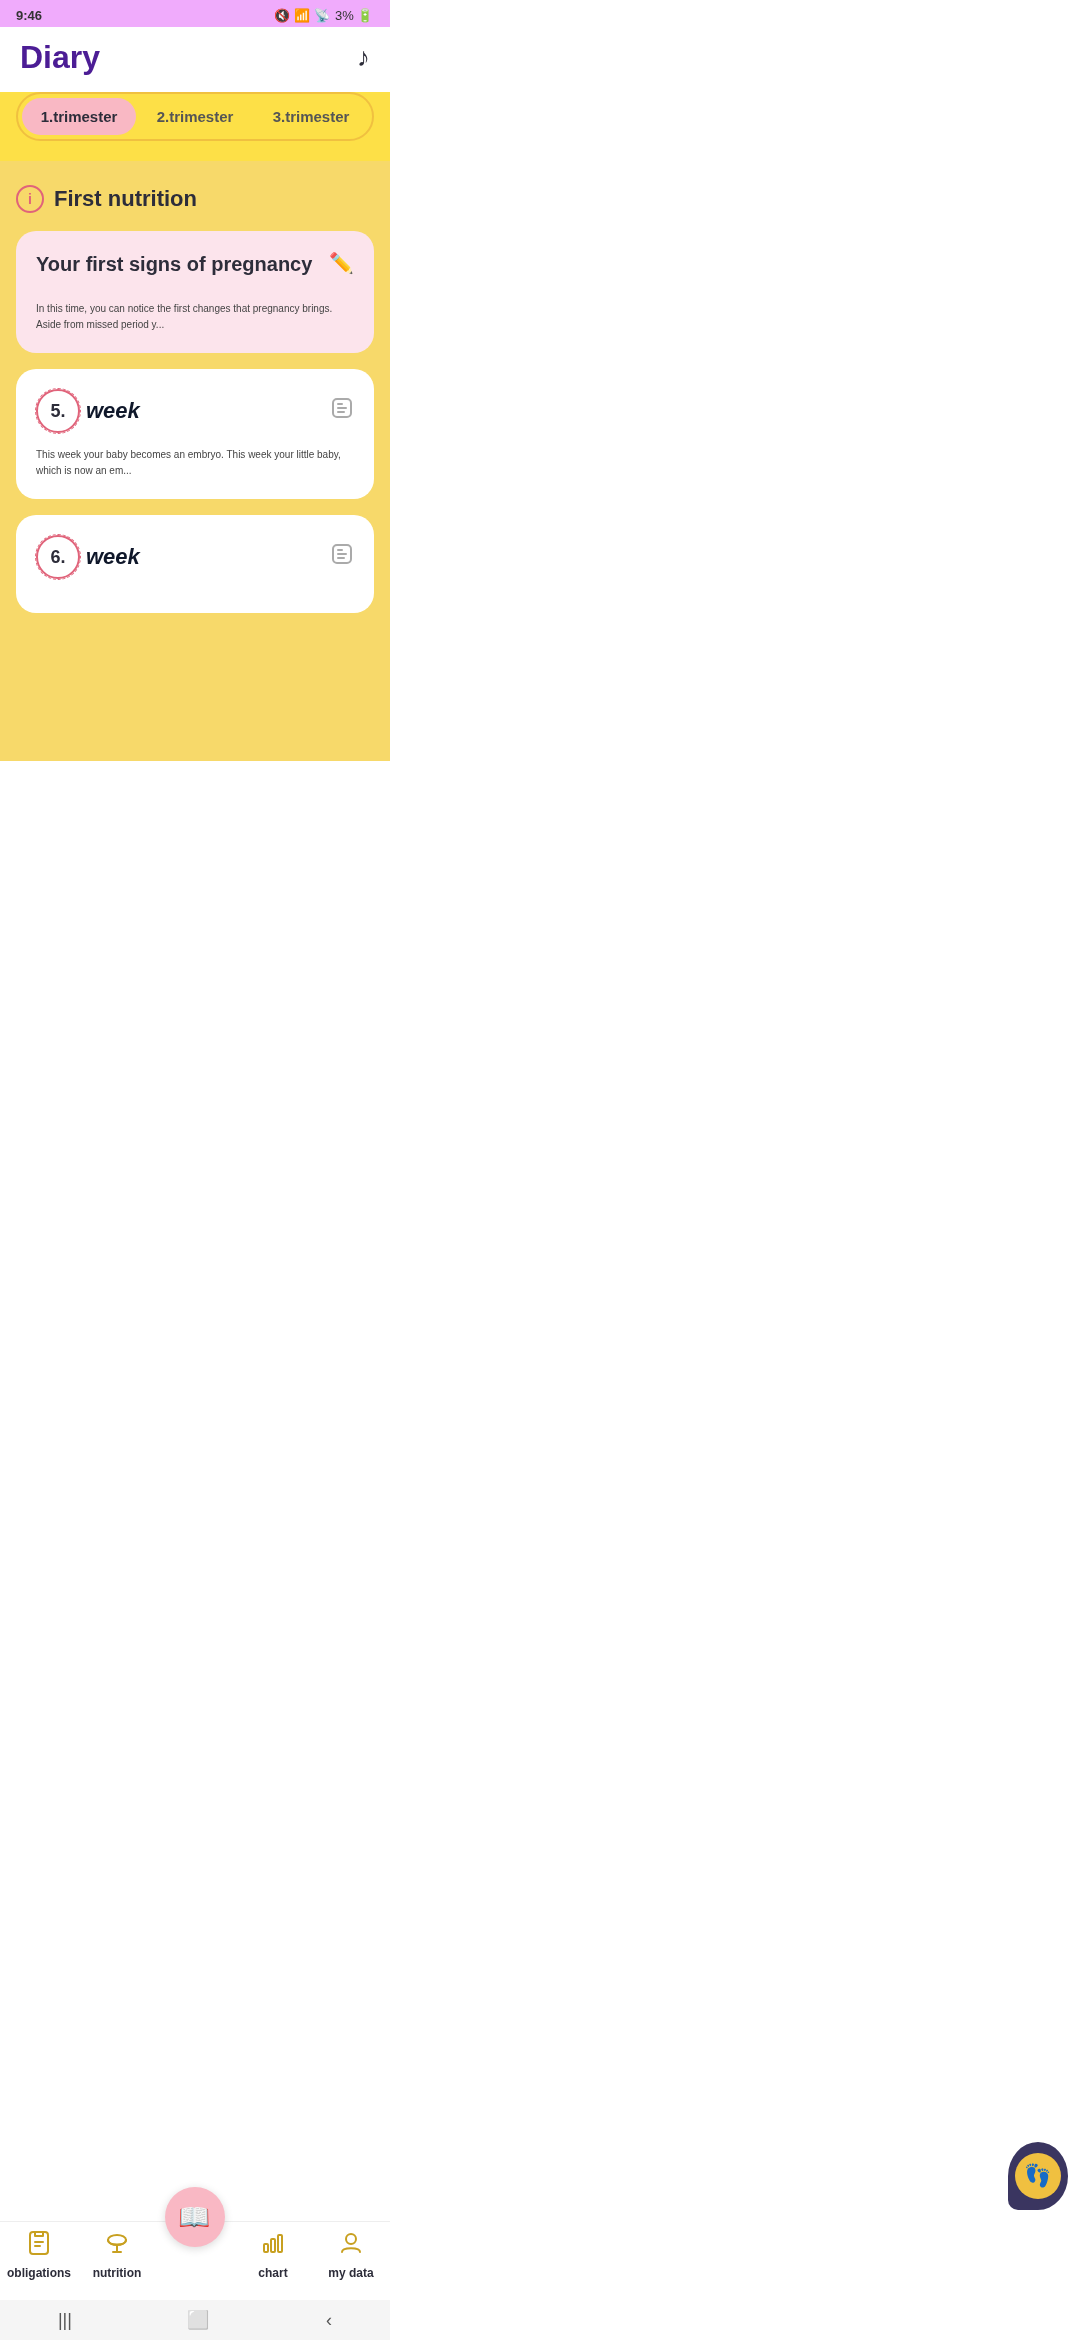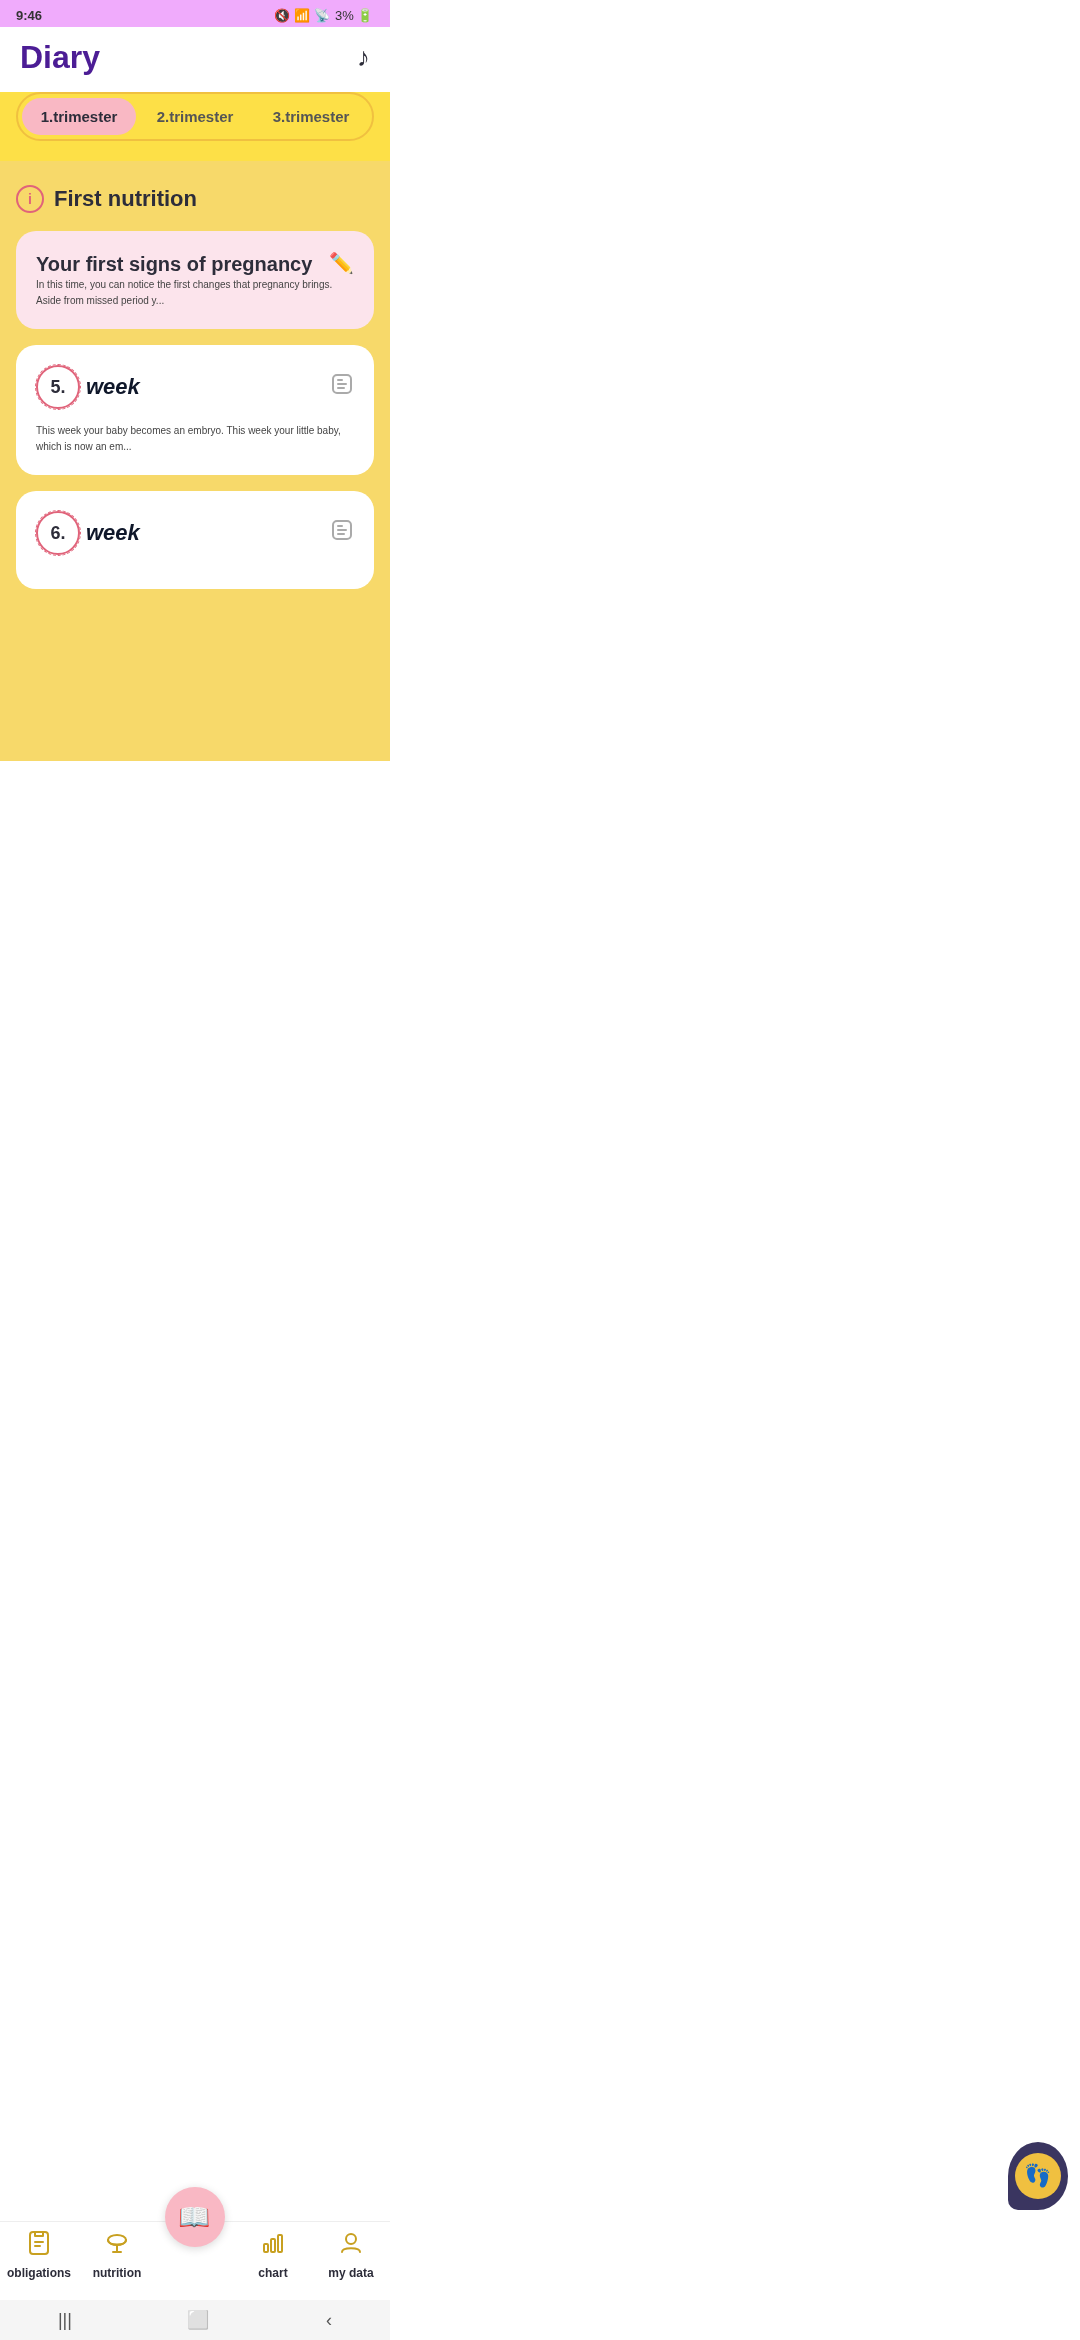--- a/index.html
+++ b/index.html
@@ -129,21 +129,21 @@
       border-radius: 20px;
       padding: 20px;
       margin-bottom: 16px;
     }
 
     
     .card-pink-header {
       display: flex;
       justify-content: space-between;
       align-items: flex-start;
-      margin-bottom: 0;
+      margin-bottom: 24px;
     }
     .card-pink-title {
       font-size: 20px;
       font-weight: 800;
       color: #2d2d3a;
       flex: 1;
       line-height: 1.3;
     }
     .edit-icon-pink {
       color: #e0637a;

